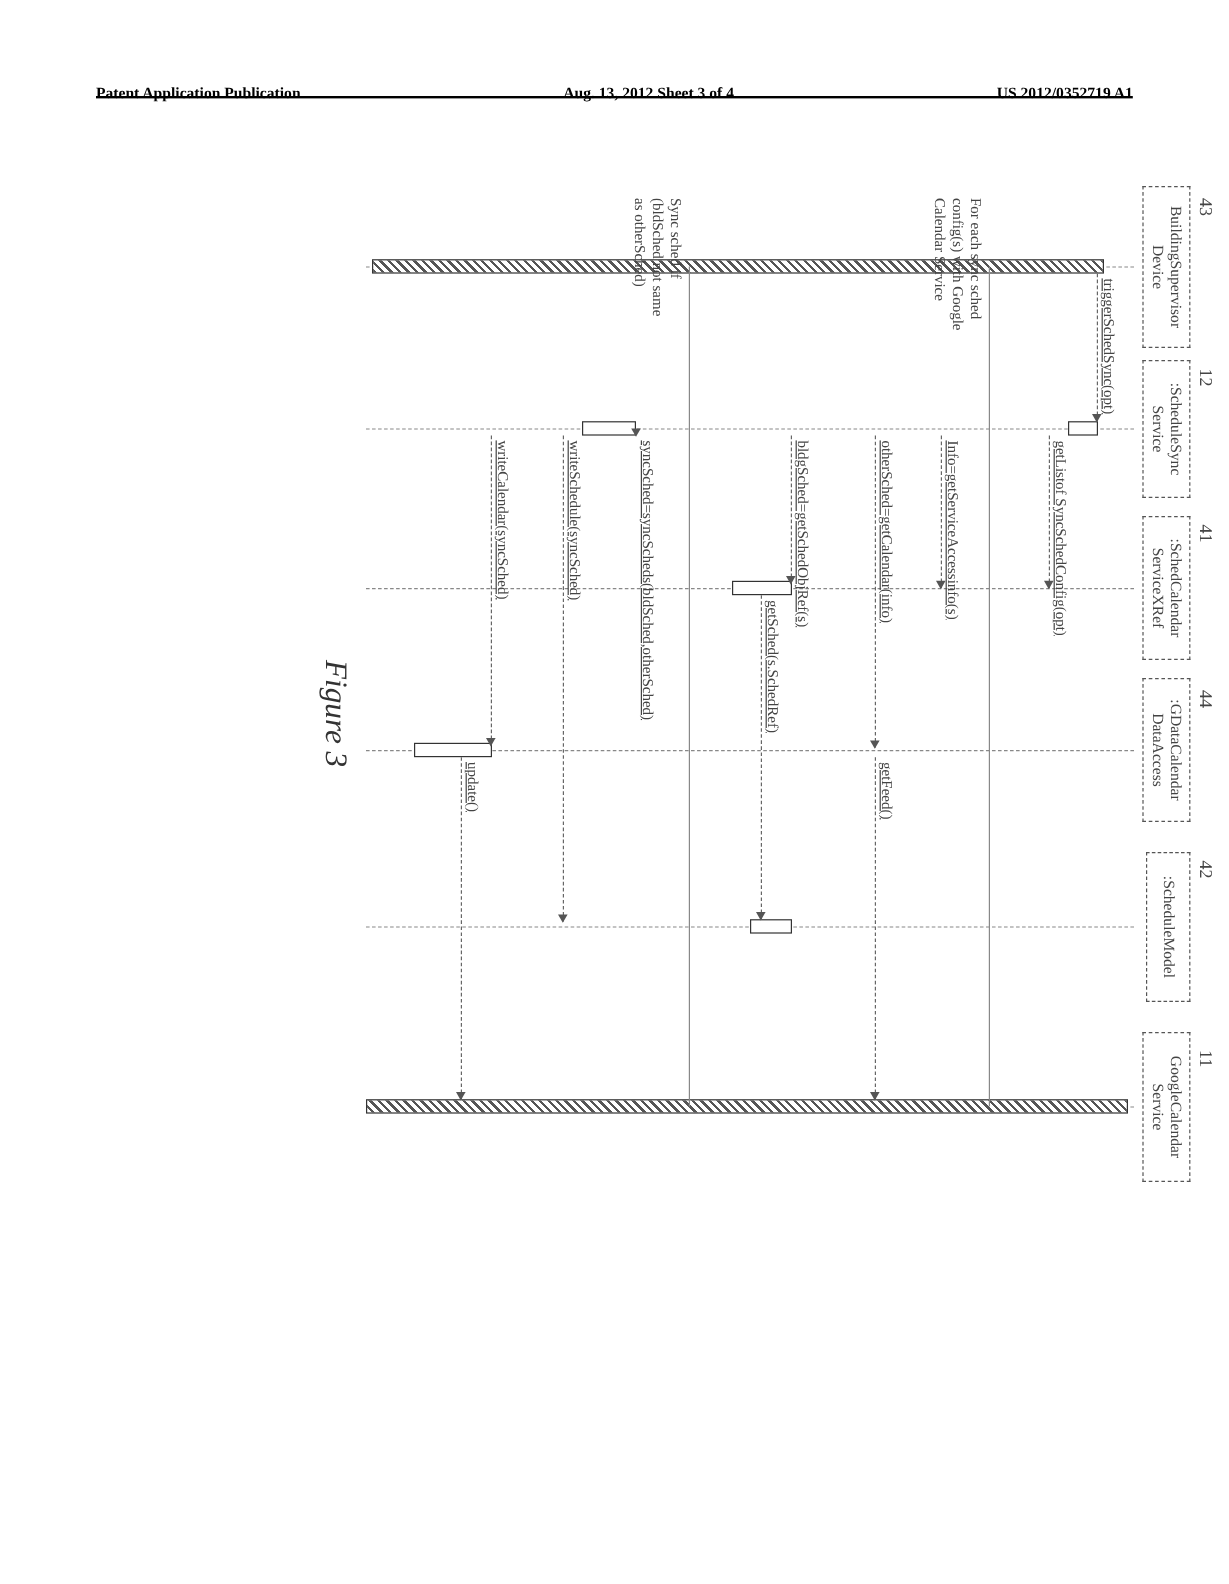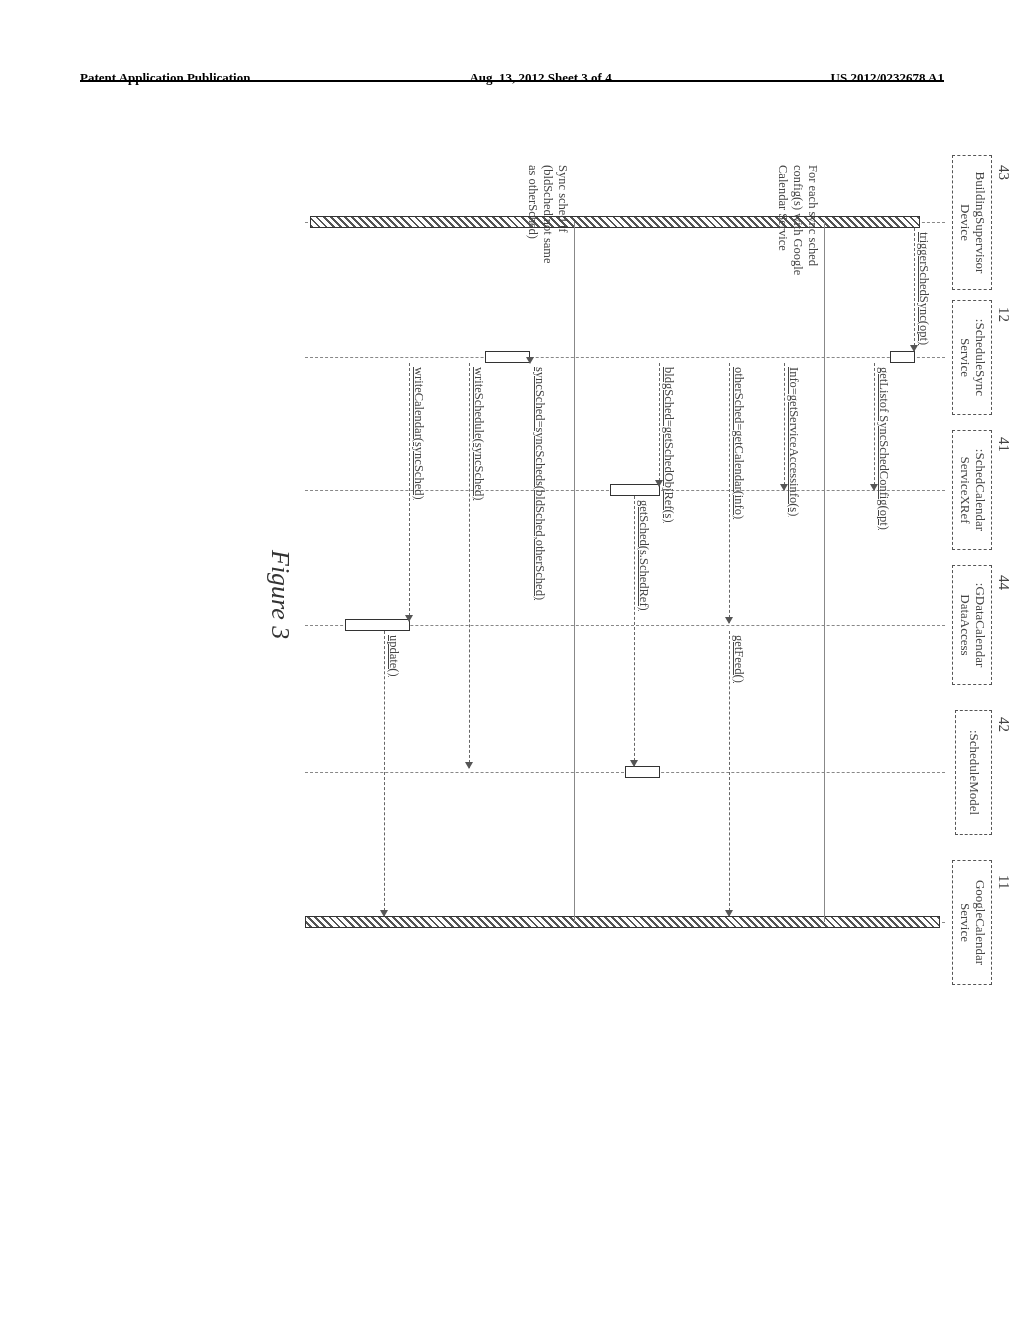--- a/index.html
+++ b/index.html
@@ -115,21 +115,21 @@
     position: absolute;
     border-top: 1px solid #888;
   }
 </style>
 </head>
 <body>
 
 <div class="header">
   <span>Patent Application Publication</span>
   <span>Aug. 13, 2012  Sheet 3 of 4</span>
-  <span>US 2012/0232678 A1</span>
+  <span>US 2012/0352719 A1</span>
 </div>
 <div class="header-rule"></div>
 
 <div class="diagram-wrap">
   <div class="diagram">
 
     <div class="ref-label" style="left:10px; top:18px;">43</div>
     <div class="lifeline-box" style="left:0px; top:38px; width:135px;">
       <span>BuildingSupervisor</span><br>
       <span>Device</span>

